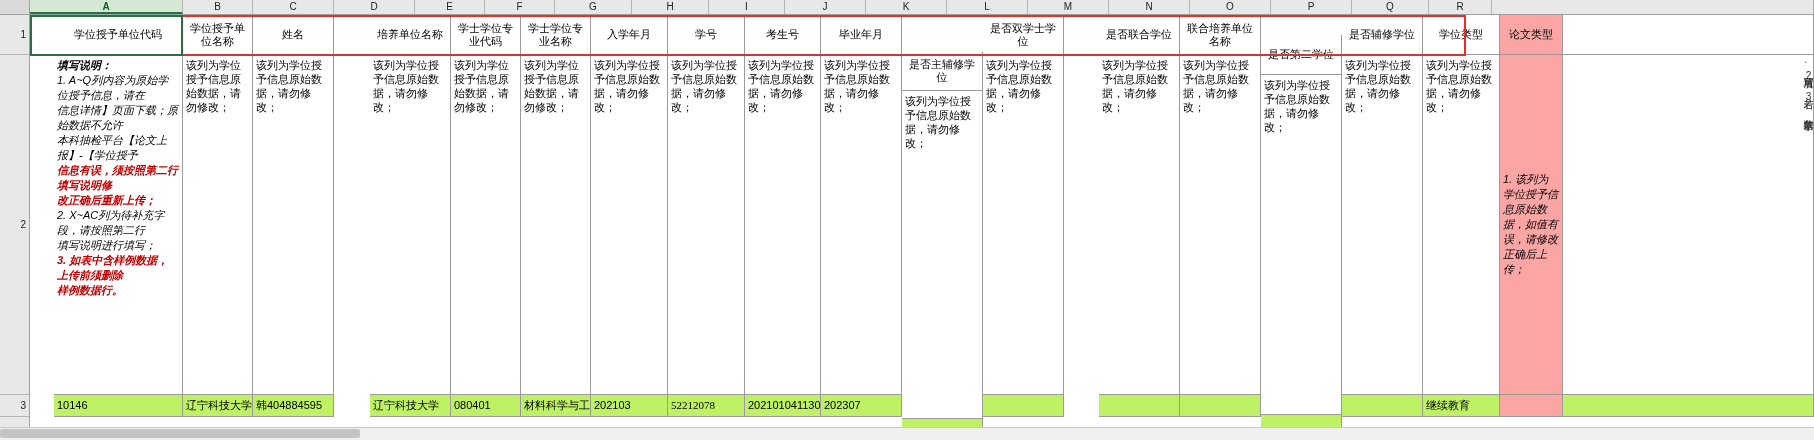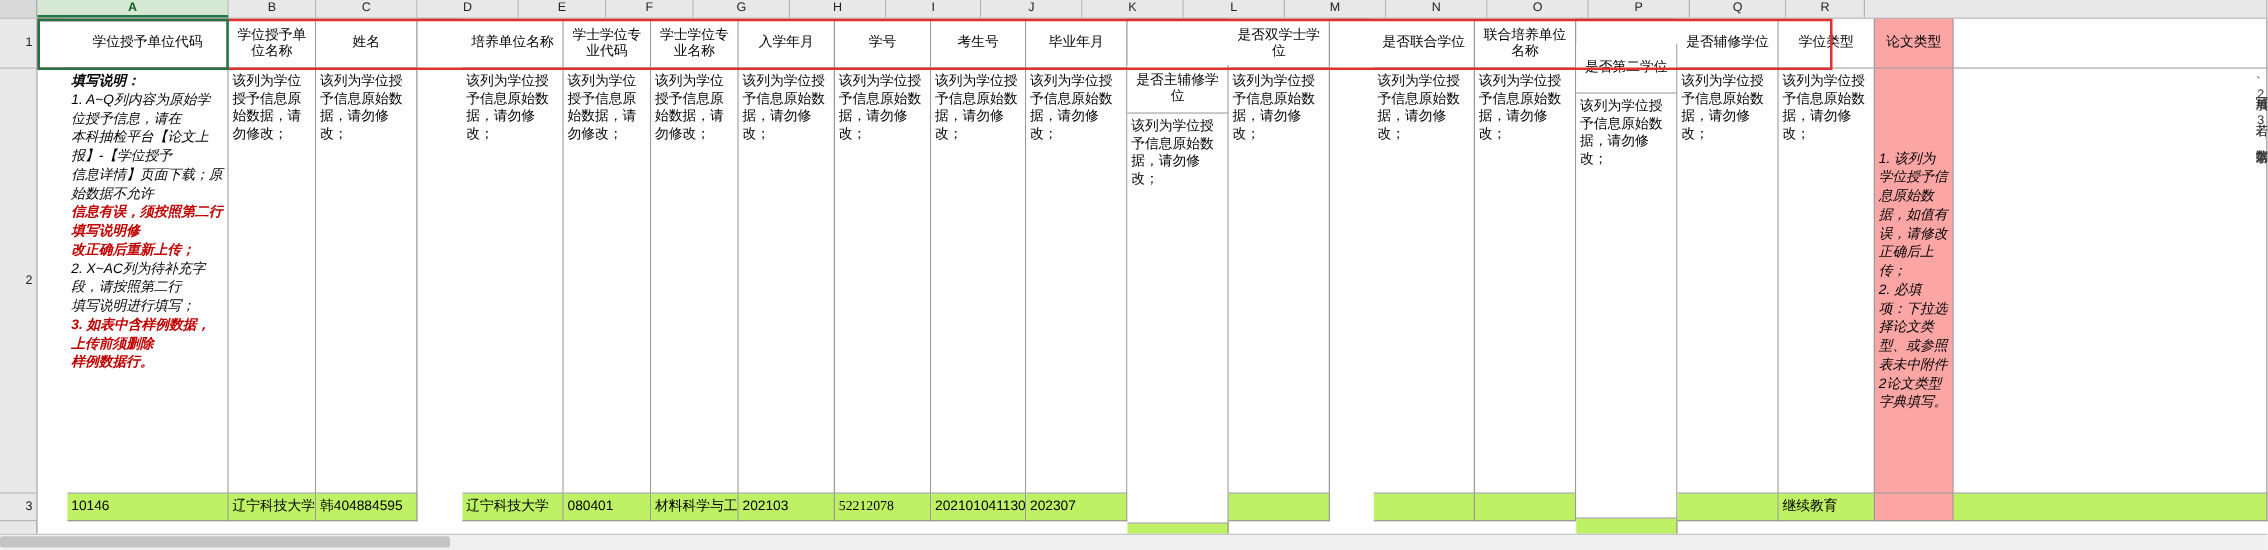--- a/index.html
+++ b/index.html
@@ -144,22 +144,22 @@
     </div>
 
     <div class="cols">
 
       <div class="col" style="width:153px;flex:0 0 153px;padding-left:24px;">
         <div class="hcell">学位授予单位代码</div>
         <div class="bcell top">
           <div class="note">
             <span class="line"><b>填写说明：</b></span>
             <span class="line">1. A~Q列内容为原始学位授予信息，请在</span>
+            <span class="line">信息详情】页面下载；原始数据不允许</span>
             <span class="line">本科抽检平台【论文上报】-【学位授予</span>
-            <span class="line">信息详情】页面下载；原始数据不允许</span>
             <span class="line red">信息有误，须按照第二行填写说明修</span>
             <span class="line red">改正确后重新上传；</span>
             <span class="line">2. X~AC列为待补充字段，请按照第二行</span>
             <span class="line">填写说明进行填写；</span>
             <span class="line red">3. 如表中含样例数据，上传前须删除</span>
             <span class="line red">样例数据行。</span>
           </div>
         </div>
         <div class="dcell">10146</div>
       </div>
@@ -258,21 +258,20 @@
         <div class="hcell">学位类型</div>
         <div class="bcell top">该列为学位授予信息原始数据，请勿修改；</div>
         <div class="dcell">继续教育</div>
       </div>
 
       <div class="col tint" style="width:63px;flex:0 0 63px;">
         <div class="hcell">论文类型</div>
         <div class="bcell">
           <div class="note">
             <span class="line">1. 该列为学位授予信息原始数据，如值有误，请修改正确后上传；</span>
-            <span class="line">2. 必填项：下拉选择论文类型、或参照表未中附件2论文类型字典填写。</span>
           </div>
         </div>
         <div class="dcell"></div>
       </div>
 
       <div class="col" style="flex:1 1 auto;">
         <div class="hcell"></div>
         <div class="bcell"></div>
         <div class="dcell"></div>
       </div>

